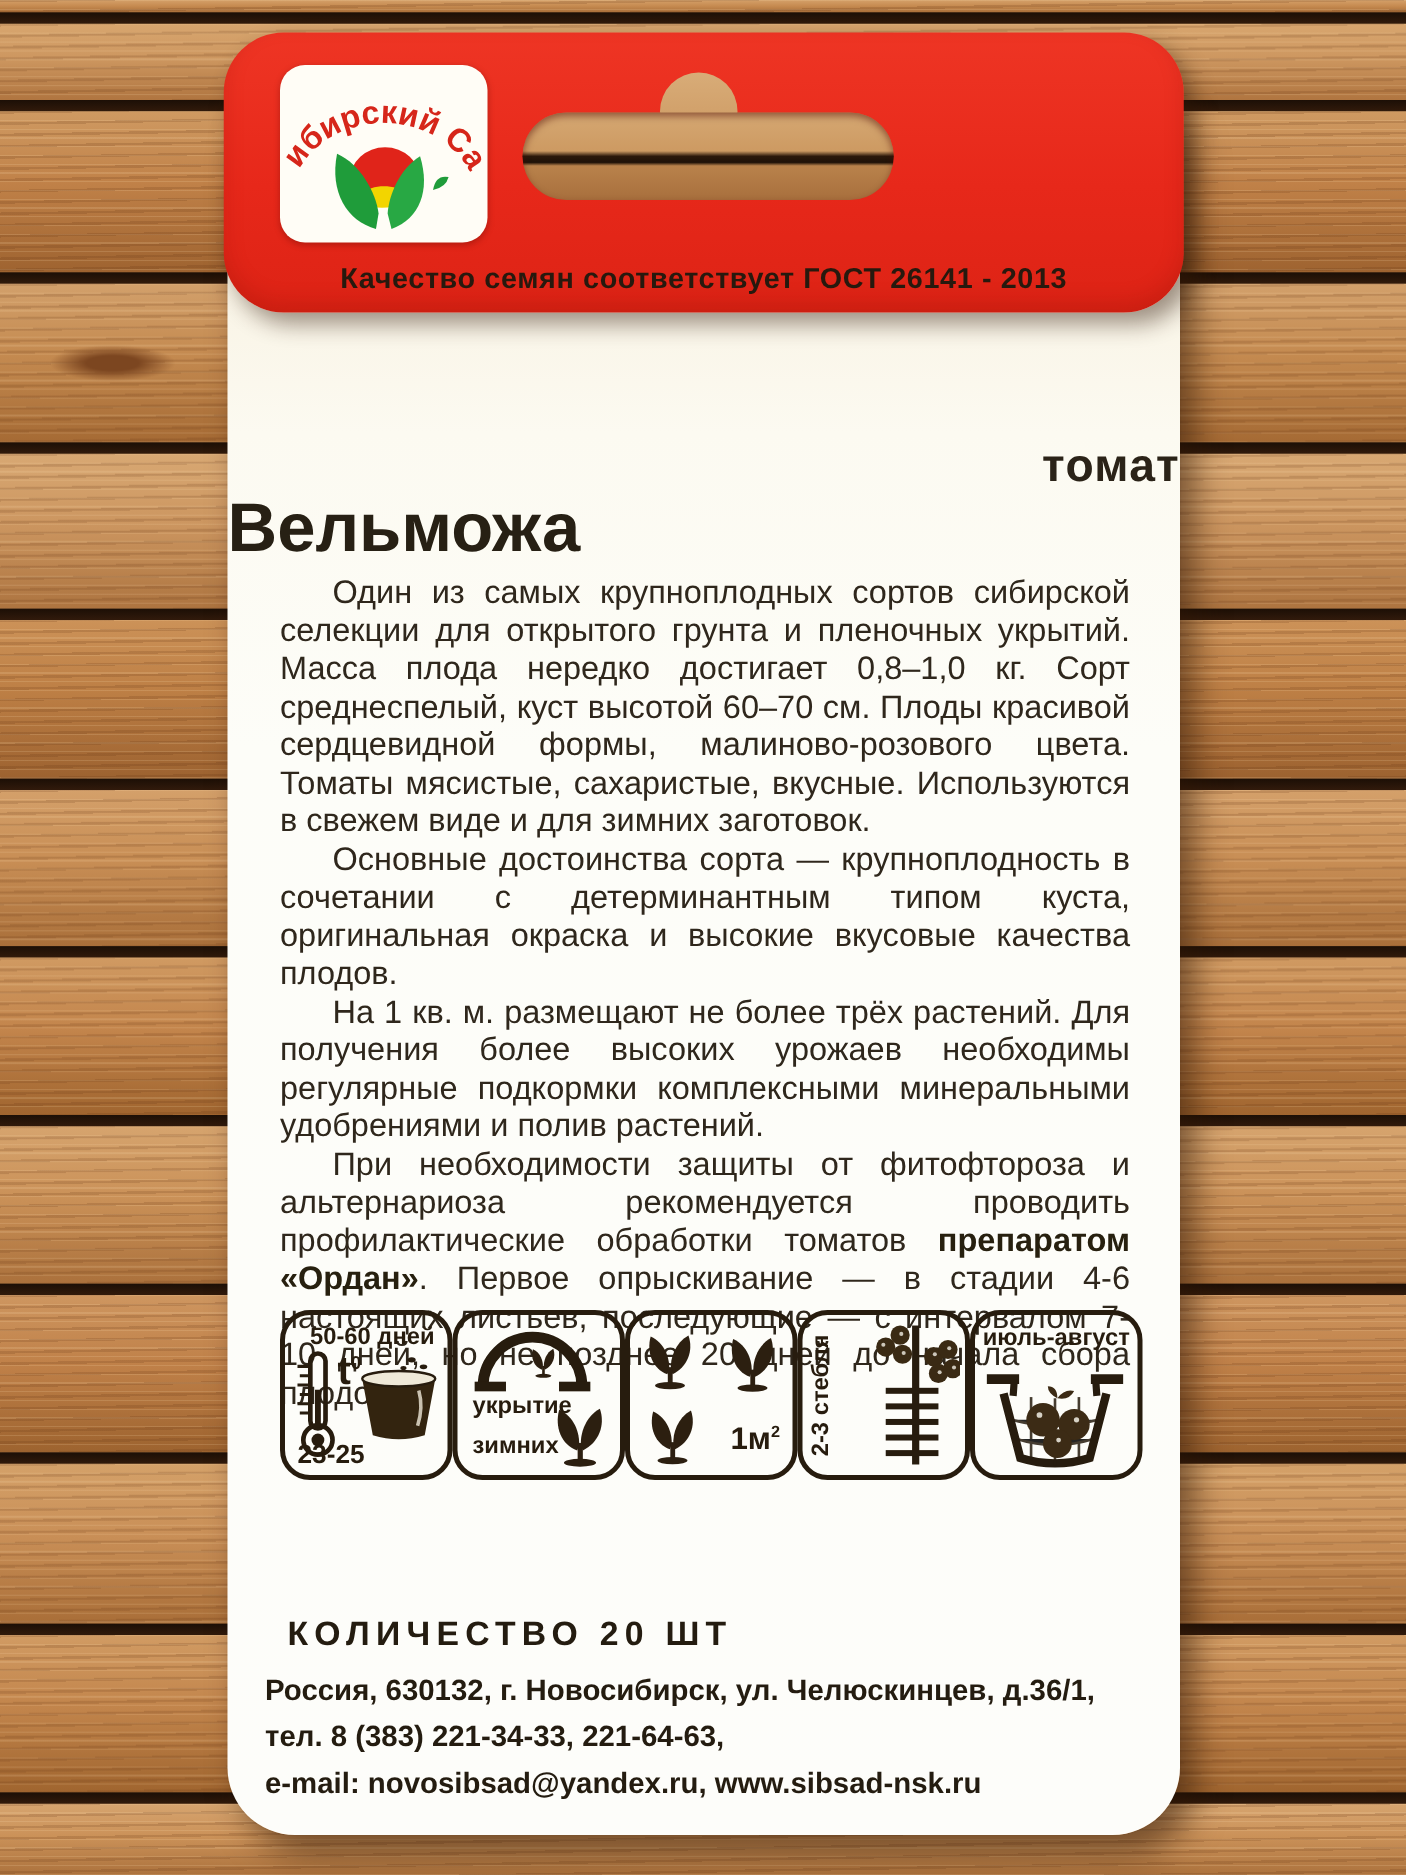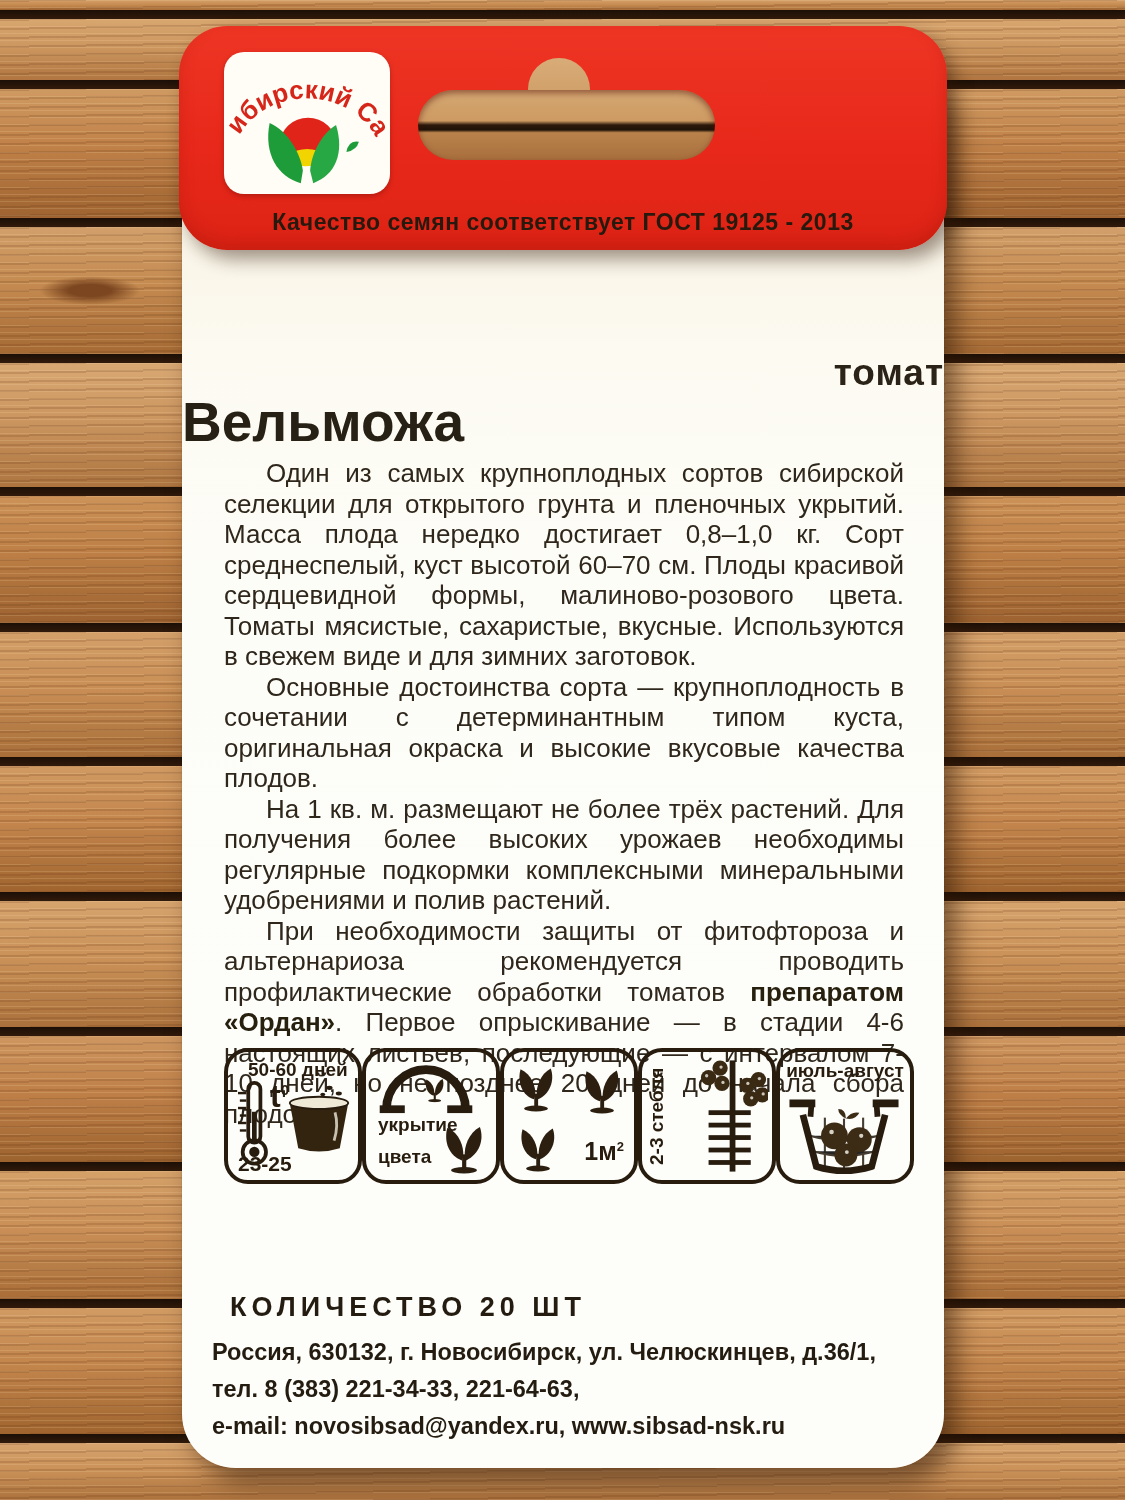--- a/index.html
+++ b/index.html
@@ -142,21 +142,21 @@
         <div class="ibox">
           <svg style="position:absolute;left:10px;top:9px" width="100" height="54" viewBox="0 0 100 56">
             <path d="M9,50 A41,41 0 0 1 91,50" fill="none" stroke="#271c0e" stroke-width="9"></path>
             <rect x="2" y="46" width="26" height="8" fill="#271c0e"></rect>
               <rect x="72" y="46" width="26" height="8" fill="#271c0e"></rect>
             <g transform="translate(33,14) scale(0.52)">
                 <use href="#seedling"></use>
               </g>
           </svg>
           <div class="ilabel" style="position:absolute;left:12px;top:62px">укрытие</div>
-          <div class="ilabel" style="position:absolute;left:12px;top:94px">цвета</div>
+          <div class="ilabel" style="position:absolute;left:12px;top:94px">зимних</div>
           <svg style="position:absolute;right:6px;bottom:6px" width="52" height="56" viewBox="0 0 66 74">
               <use href="#seedling"></use>
             </svg>
         </div>
 
         <div class="ibox">
           <svg style="position:absolute;left:8px;top:8px" width="48" height="52" viewBox="0 0 66 74">
               <use href="#seedling"></use>
             </svg>
           <svg style="position:absolute;right:8px;top:10px" width="48" height="52" viewBox="0 0 66 74">
@@ -245,21 +245,21 @@
           <path d="M54,88 A27,25 0 0 1 108,88 L99,99 C88,91 72,91 62,99 Z" fill="#e0241a"></path>
           <path d="M74,126 C52,120 38,98 44,68 C62,76 74,98 76,114 Z" fill="#1f9c3a"></path>
           <path d="M86,126 C108,118 116,96 108,70 C92,80 84,100 83,114 Z" fill="#28a844"></path>
           <path d="M118,96 q10,-2 12,-10 q-10,-2 -12,10" fill="#1f9c3a"></path>
           <path id="arcpath" d="M 12 86 A 72 62 0 0 1 148 86" fill="none"></path>
           <text font-size="25" font-weight="700" fill="#d6261a" font-family="Liberation Sans, DejaVu Sans, sans-serif">
             <textPath href="#arcpath" startOffset="50%" text-anchor="middle">Сибирский Сад</textPath>
           </text>
         </svg>
       </div>
-      <div class="gost">Качество семян соответствует  ГОСТ 19125 - 2013</div>
+      <div class="gost">Качество семян соответствует  ГОСТ 26141 - 2013</div>
     </div>
   </div>
 
   <svg width="0" height="0" style="position:absolute">
     <symbol id="seedling" viewBox="0 0 66 74">
       <path d="M30,56 C13,50 6,31 11,13 C27,20 33,38 32,51 Z" fill="#2c1f10"></path>
       <path d="M36,56 C53,48 60,29 54,12 C39,20 33,38 34,51 Z" fill="#2c1f10"></path>
       <rect x="30.5" y="48" width="5.5" height="20" fill="#2c1f10"></rect>
       <ellipse cx="33" cy="69" rx="17" ry="4.2" fill="#2c1f10"></ellipse>
     </symbol>

